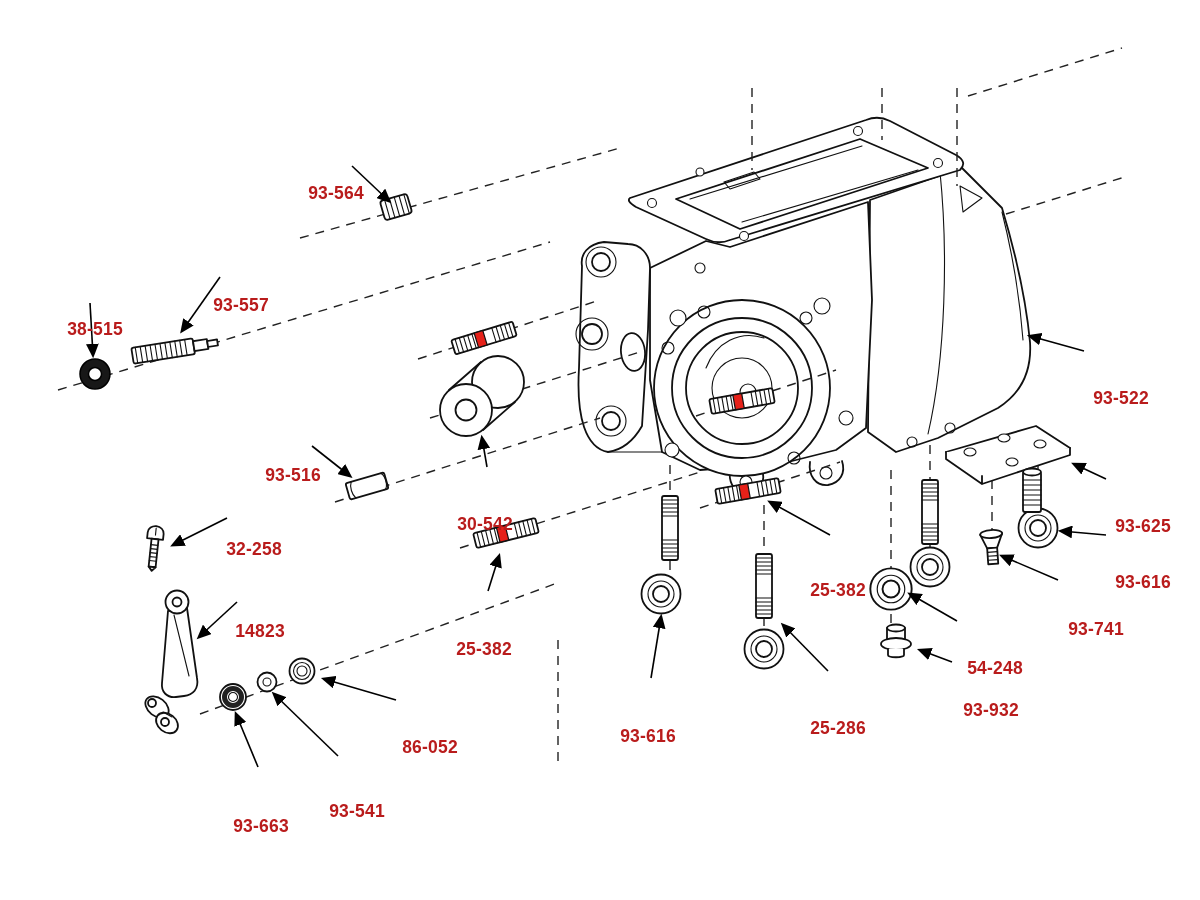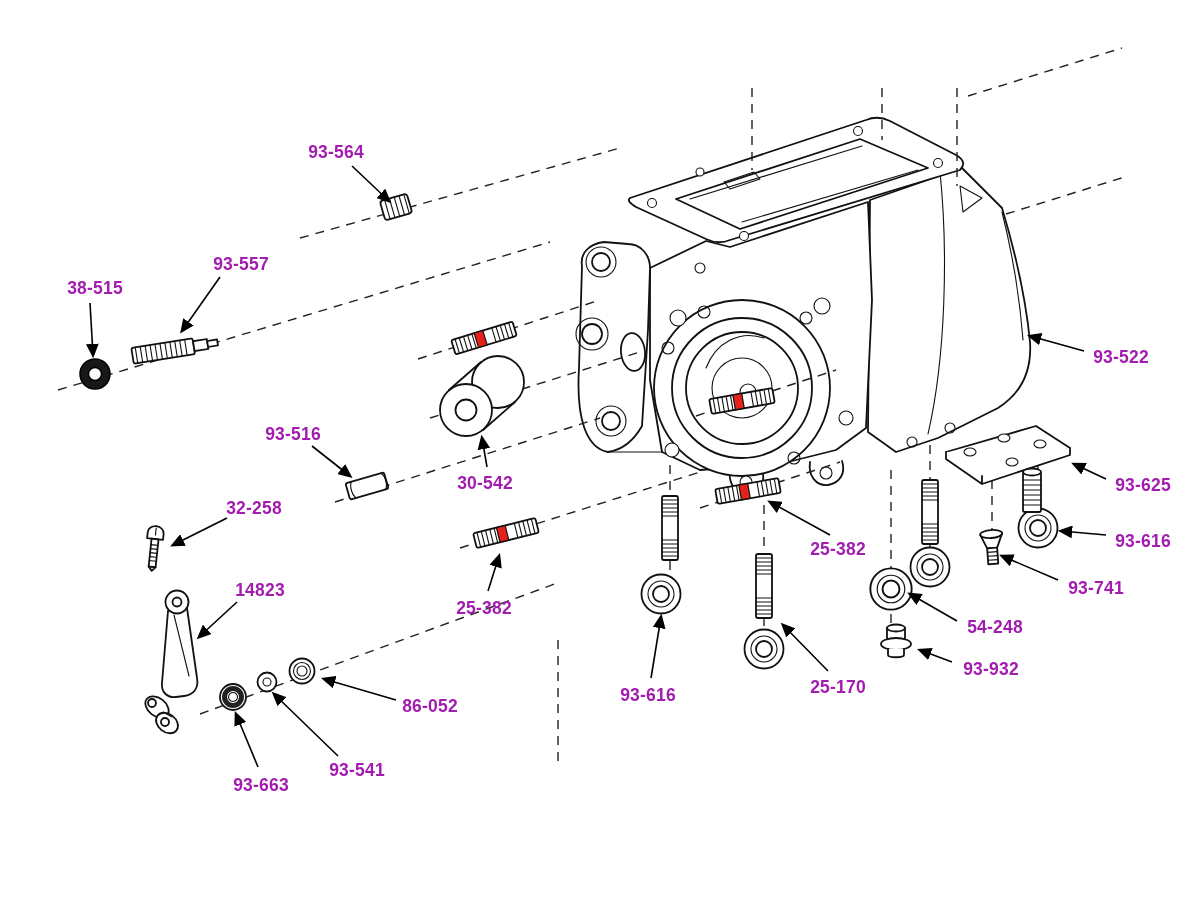--- a/index.html
+++ b/index.html
@@ -1,21 +1,21 @@
 <!DOCTYPE html>
 <html><head>
 <meta charset="utf-8">
 <style>
   html,body{margin:0;padding:0;background:#fff;}
   #stage{position:relative;width:1200px;height:900px;background:#fff;overflow:hidden;
          font-family:"Liberation Sans",sans-serif;}
   #stage svg{position:absolute;left:0;top:0;}
   .lbl{position:absolute;transform:translate(-50%,-50%);
-       font:bold 17.5px "Liberation Sans",sans-serif;color:#a21caf;
-       white-space:nowrap;letter-spacing:.2px;}
+       font:bold 17.5px "Liberation Sans",sans-serif;color:#b91c1c;
+       white-space:nowrap;letter-spacing:.2px;margin-top:41px;}
   .fw{fill:#fff;stroke:#111;stroke-width:1.8;stroke-linejoin:round;stroke-linecap:round;}
   .ln{fill:none;stroke:#111;stroke-width:1.8;stroke-linejoin:round;stroke-linecap:round;}
   .thin{stroke-width:1.1;}
   .dash{fill:none;stroke:#222;stroke-width:1.4;stroke-dasharray:9 7;}
   .ldr{fill:none;stroke:#000;stroke-width:1.6;}
 </style>
 </head>
 <body>
 
 <div id="stage">
@@ -270,21 +270,21 @@
 <div class="lbl" style="left:95px;top:288px">38-515</div>
 <div class="lbl" style="left:293px;top:434px">93-516</div>
 <div class="lbl" style="left:254px;top:508px">32-258</div>
 <div class="lbl" style="left:260px;top:590px">14823</div>
 <div class="lbl" style="left:485px;top:483px">30-542</div>
 <div class="lbl" style="left:484px;top:608px">25-382</div>
 <div class="lbl" style="left:430px;top:706px">86-052</div>
 <div class="lbl" style="left:261px;top:785px">93-663</div>
 <div class="lbl" style="left:357px;top:770px">93-541</div>
 <div class="lbl" style="left:648px;top:695px">93-616</div>
-<div class="lbl" style="left:838px;top:687px">25-170</div>
+<div class="lbl" style="left:838px;top:687px">25-286</div>
 <div class="lbl" style="left:838px;top:549px">25-382</div>
 <div class="lbl" style="left:995px;top:627px">54-248</div>
 <div class="lbl" style="left:991px;top:669px">93-932</div>
 <div class="lbl" style="left:1143px;top:541px">93-616</div>
 <div class="lbl" style="left:1096px;top:588px">93-741</div>
 <div class="lbl" style="left:1143px;top:485px">93-625</div>
 <div class="lbl" style="left:1121px;top:357px">93-522</div>
 
 </div>
 

